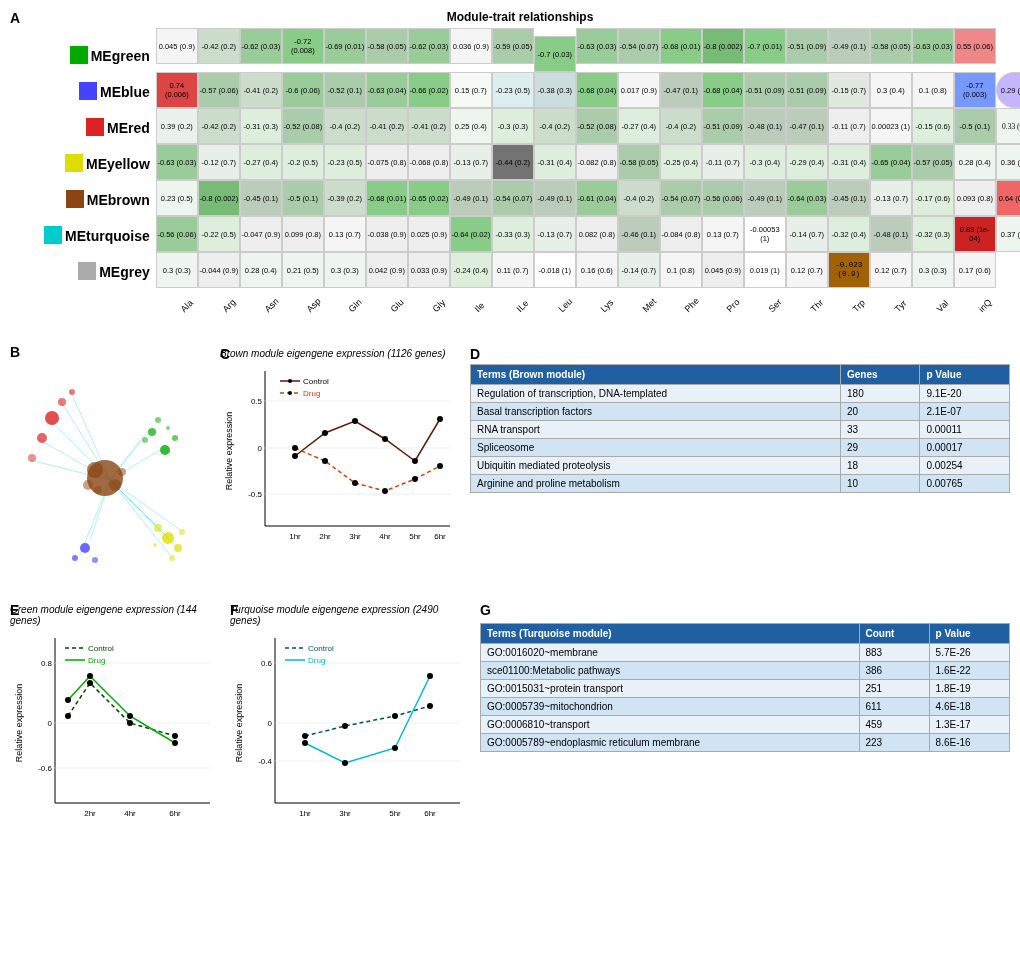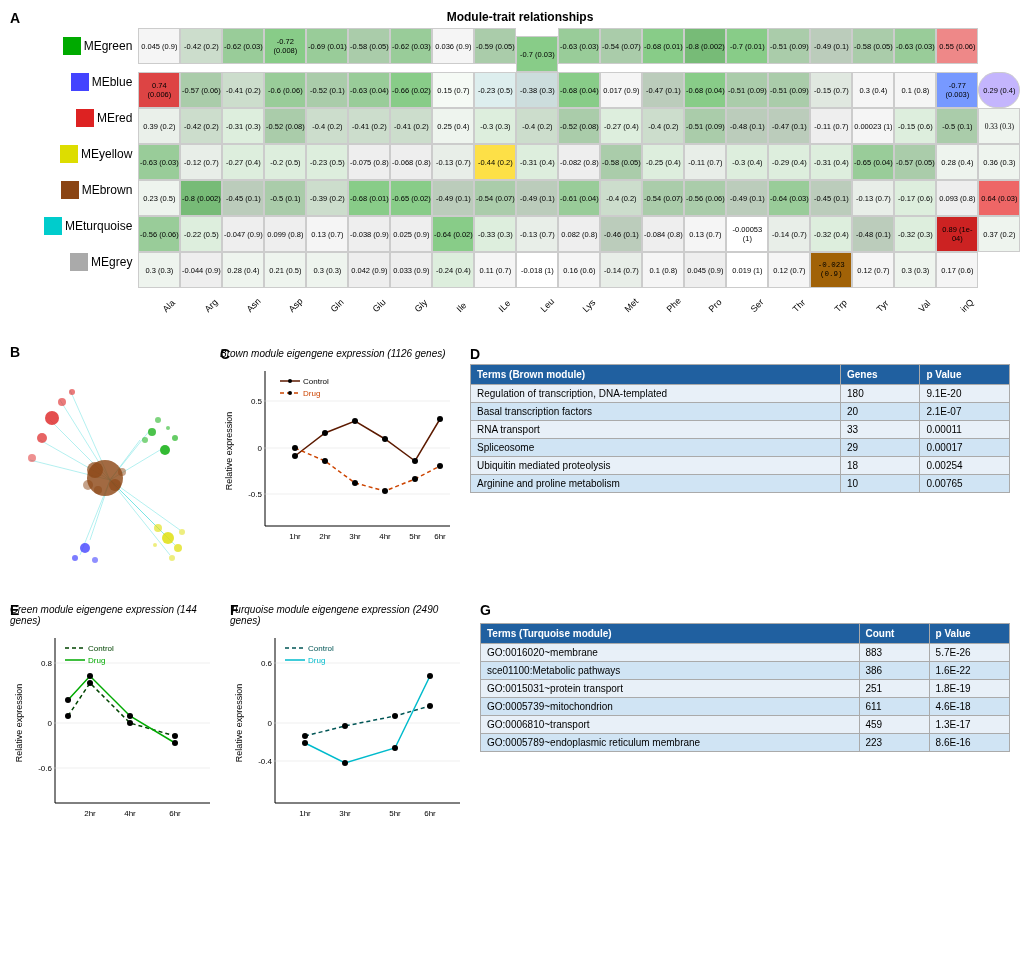--- a/index.html
+++ b/index.html
@@ -36,24 +36,24 @@
       margin-left: 14px;
     }
     .heatmap-left {
       display: flex;
       flex-direction: column;
       margin-right: 2px;
       margin-top: 0px;
     }
     .row-label {
       display: flex;
-      align-items: center;
+      align-items: flex-end;
       height: 36px;
-      font-size: 12px;
-      font-weight: normal;
+      font-size: 14px;
+      font-weight: bold;
       padding-right: 4px;
       justify-content: flex-end;
       min-width: 78px;
     }
     .color-box {
       width: 18px;
       height: 18px;
       display: inline-block;
       margin-right: 3px;
       flex-shrink: 0;
@@ -323,21 +323,21 @@
               <div class="heatmap-cell" style="background: rgb(221, 238, 221);">-0.2
 (0.5)</div>
               <div class="heatmap-cell" style="background: rgb(221, 238, 221);">-0.23
 (0.5)</div>
               <div class="heatmap-cell" style="background: rgb(238, 238, 238);">-0.075
 (0.8)</div>
               <div class="heatmap-cell" style="background: rgb(238, 238, 238);">-0.068
 (0.8)</div>
               <div class="heatmap-cell" style="background: rgb(232, 238, 232);">-0.13
 (0.7)</div>
-              <div class="heatmap-cell" style="background: #fde047;">-0.44
+              <div class="heatmap-cell" style="background: #737373;">-0.44
 (0.2)</div>
               <div class="heatmap-cell" style="background: rgb(221, 238, 221);">-0.31
 (0.4)</div>
               <div class="heatmap-cell" style="background: rgb(238, 238, 238);">-0.082
 (0.8)</div>
               <div class="heatmap-cell" style="background: rgb(170, 204, 170);">-0.58
 (0.05)</div>
               <div class="heatmap-cell" style="background: rgb(221, 238, 221);">-0.25
 (0.4)</div>
               <div class="heatmap-cell" style="background: rgb(232, 238, 232);">-0.11

